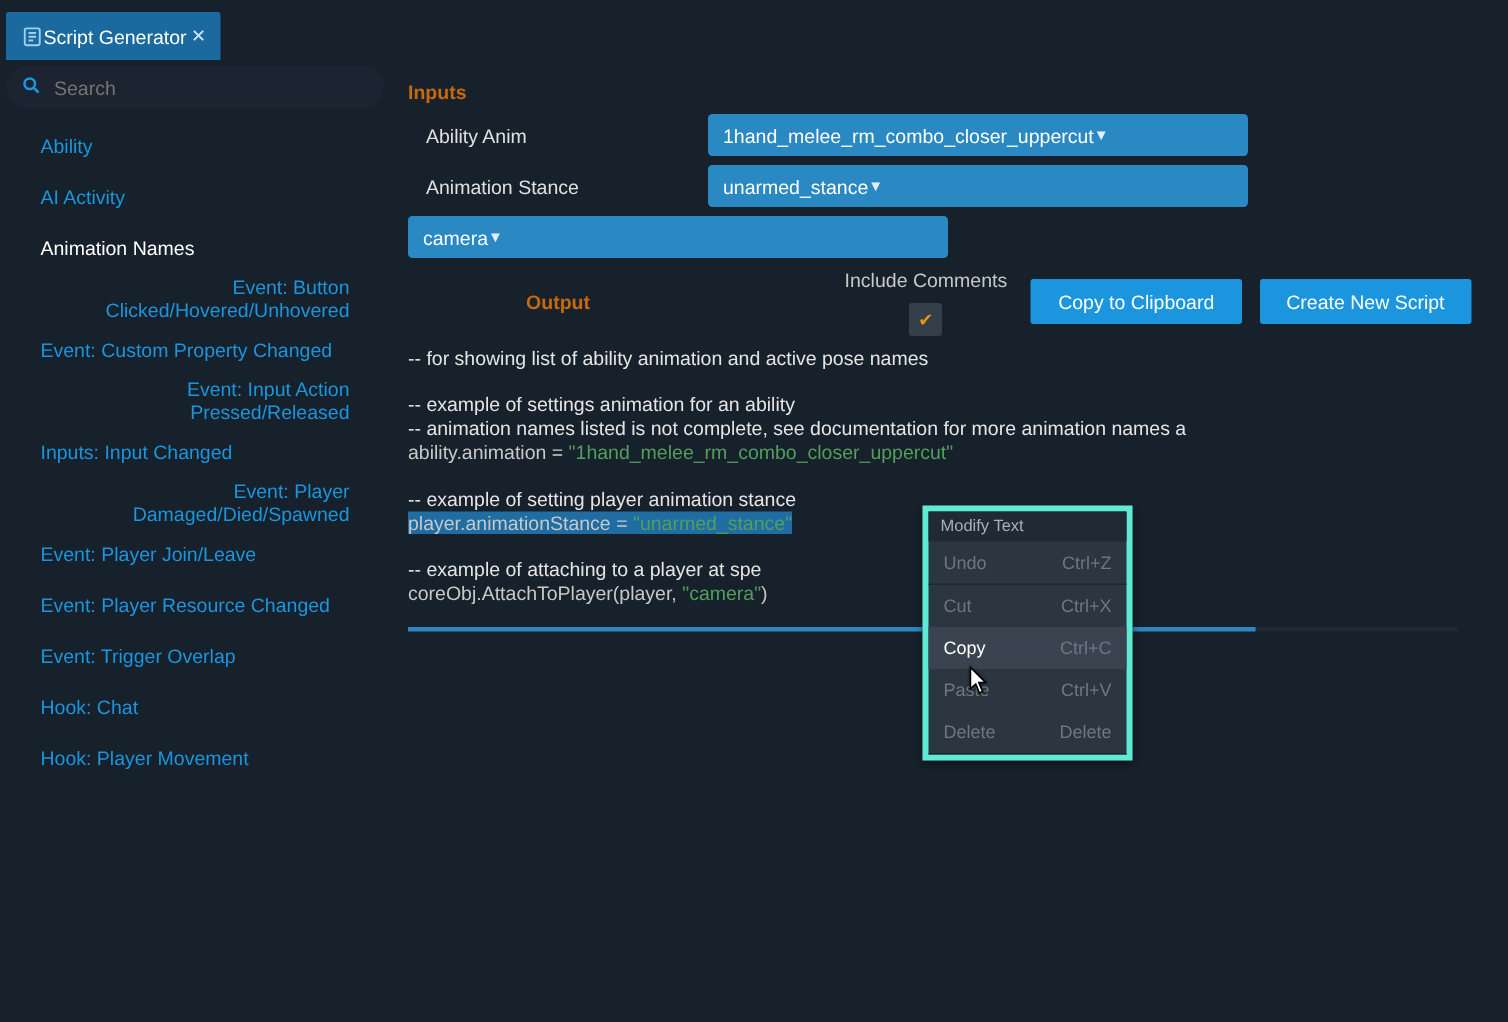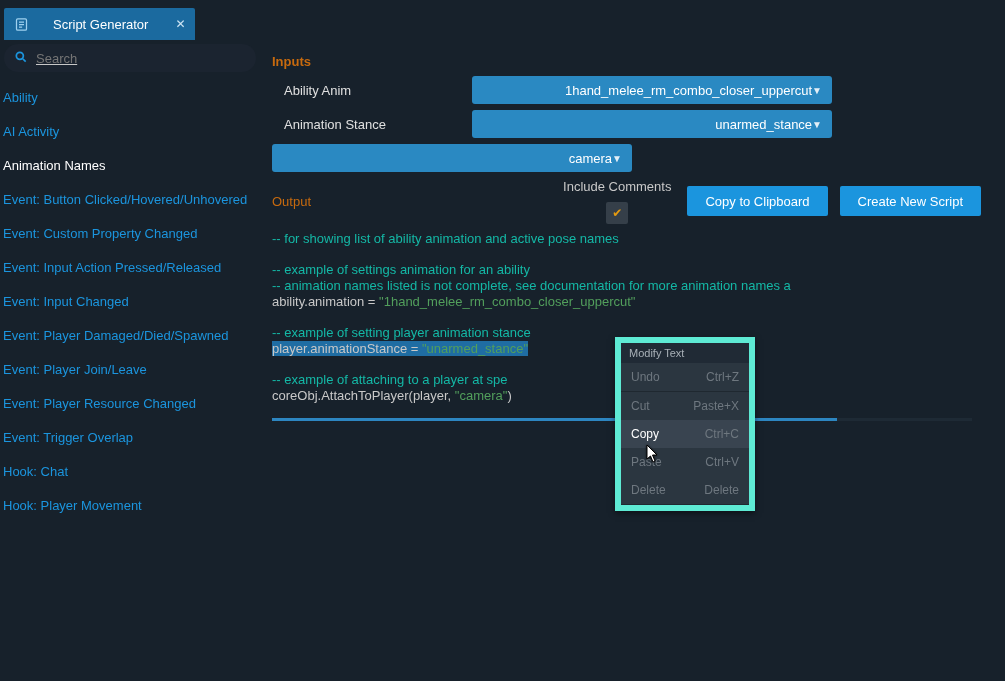--- a/index.html
+++ b/index.html
@@ -22,59 +22,59 @@
     --menu-text:#c8c8c8;
     --menu-dim:#6e777f;
     --hr:#0e141b;
   }
   *{box-sizing:border-box;font-family:Arial,Helvetica,sans-serif;}
   html,body{margin:0;padding:0;background:var(--bg);color:var(--text);width:1005px;height:681px;overflow:hidden;font-size:13px;}
   body{position:relative;}
 
   
   .tabbar{height:40px;display:flex;align-items:flex-end;padding-left:4px;}
-  .tab{display:flex;align-items:center;height:32px;background:var(--tab-blue);color:#fff;padding:0 10px;border-radius:2px 2px 0 0;gap:24px;}
+  .tab{display:flex;align-items:center;height:32px;background:var(--tab-blue);color:#fff;padding:0 10px;border-radius:2px 2px 0 0;gap:0;}
   .tab .icon-script{width:15px;height:15px;}
   .tab .icon-close{font-size:12px;margin-left:3px;color:#cfe6f5;}
 
   .main{display:flex;height:640px;}
   .sidebar{width:260px;flex:0 0 260px;padding:0;}
-  .search{display:flex;align-items:center;height:28px;background:var(--search-bg);border-radius:14px;margin:4px 4px 8px 4px;padding:0 10px;gap:6px;text-decoration:underline;}
+  .search{display:flex;align-items:center;height:28px;background:var(--search-bg);border-radius:14px;margin:4px 4px 8px 4px;padding:0 10px;gap:6px;}
   .search .icon-search{color:#1b95de;}
   .search-input{background:transparent;border:none;outline:none;color:var(--text);font-size:13px;width:100%;}
 
   .nav{display:flex;flex-direction:column;}
-  .nav-item{height:34px;display:flex;align-items:center;padding:0 3px;color:var(--link);cursor:pointer;font-size:13px;text-align:right;}
+  .nav-item{height:34px;display:flex;align-items:center;padding:0 27px;color:var(--link);cursor:pointer;font-size:13px;text-align:right;}
   .nav-item.active{color:#fff;background:transparent;}
 
   .content{flex:1;padding:8px 24px 0 12px;position:relative;overflow:hidden;}
   .section-header{color:var(--section-header);font-size:13px;font-weight:bold;padding:6px 0 4px 0;}
 
   .form-row{display:flex;align-items:center;height:34px;}
   .form-label{flex:0 0 200px;padding-left:12px;color:#e0e0e0;}
-  .form-select{flex:0 0 360px;height:28px;background:#2a89c2;border-radius:3px;display:flex;align-items:center;justify-content:flex-end;padding:0 10px;color:#fff;font-size:13px;cursor:pointer;}
+  .form-select{flex:0 0 360px;height:28px;background:#2a89c2;border-radius:3px;display:flex;align-items:center;justify-content:flex-start;padding:0 10px;color:#fff;font-size:13px;cursor:pointer;}
   .form-select .chev{font-size:10px;color:#e3eff7;}
 
   .output-row{display:flex;align-items:center;height:40px;margin-top:6px;}
-  .output-title{color:var(--section-header);font-weight:normal;font-size:13px;flex:0 0 200px;padding-left:0;}
+  .output-title{color:var(--section-header);font-weight:bold;font-size:13px;flex:0 0 200px;padding-left:0;text-align:center;}
   .chk-wrap{display:flex;align-items:center;margin-left:22px;gap:8px;flex-direction:column;}
   .chk{width:22px;height:22px;background:#353f49;border-radius:2px;display:flex;align-items:center;justify-content:center;font-size:12px;color:#e49a10;}
   .btn{height:30px;padding:0 18px;border-radius:2px;background:var(--btn-blue);color:#fff;display:flex;align-items:center;font-size:13px;cursor:pointer;}
   .btn.copy{margin-left:16px;}
   .btn.create{margin-left:12px;}
 
   .codeblock{margin-top:10px;background:transparent;font-family:"Courier New",monospace;font-size:13px;line-height:15px;white-space:pre;color:#c8c8c8;position:relative;width:700px;overflow:hidden;}
-  .c-comment{color:#14b8a6;}
+  .c-comment{color:#e5e5e5;}
   .c-str{color:#529f5c;}
   .c-sel{background:var(--selection);}
   .code-scroll{position:relative;height:3px;background:#1e2a35;width:700px;margin-top:14px;}
   .code-scroll .thumb{position:absolute;top:0;left:0;height:3px;width:565px;background:#2d86c1;}
 
   
-  .ctx{position:absolute;left:615px;top:337px;width:140px;background:var(--menu-bg);border:6px solid #5eead4;font-size:12px;color:var(--menu-text);box-shadow:0 2px 6px rgba(0,0,0,0.5);}
+  .ctx{position:absolute;left:615px;top:337px;width:140px;background:var(--menu-bg);border:4px solid #5eead4;font-size:12px;color:var(--menu-text);box-shadow:0 2px 6px rgba(0,0,0,0.5);}
   .ctx-header{background:var(--menu-header);color:#a8b0b7;padding:4px 8px;font-size:11px;}
   .ctx-item{display:flex;align-items:center;justify-content:space-between;height:28px;padding:0 10px;cursor:default;}
   .ctx-item.disabled{color:var(--menu-dim);text-align:center;}
   .ctx-item.disabled .sc{color:var(--menu-dim);}
   .ctx-item.hover{background:#394450;color:#fff;}
   .ctx-item .sc{color:var(--menu-dim);font-size:12px;}
   .ctx-sep{height:1px;background:#1f2830;}
 
   .cursor{position:absolute;left:646px;top:444px;pointer-events:none;}
   .cursor svg{filter:drop-shadow(0 0 1px rgba(0,0,0,0.8));}
@@ -106,21 +106,21 @@
       </span>
       <input class="search-input" type="text" placeholder="Search" style="">
     </div>
     <div class="nav" id="nav">
         <div class="nav-item">Ability</div>
         <div class="nav-item">AI Activity</div>
         <div class="nav-item active">Animation Names</div>
         <div class="nav-item">Event: Button Clicked/Hovered/Unhovered</div>
         <div class="nav-item">Event: Custom Property Changed</div>
         <div class="nav-item">Event: Input Action Pressed/Released</div>
-        <div class="nav-item">Event: Input Changed</div>
+        <div class="nav-item">Inputs: Input Changed</div>
         <div class="nav-item">Event: Player Damaged/Died/Spawned</div>
         <div class="nav-item">Event: Player Join/Leave</div>
         <div class="nav-item">Event: Player Resource Changed</div>
         <div class="nav-item">Event: Trigger Overlap</div>
         <div class="nav-item">Hook: Chat</div>
         <div class="nav-item">Hook: Player Movement</div>
       </div>
   </div>
 
   <div class="content">
@@ -181,21 +181,21 @@
 <div class="ctx">
   <div class="ctx-header">Modify Text</div>
   <div id="ctx-items">
       <div class="ctx-item disabled">
         <span>Undo</span>
         <span class="sc">Ctrl+Z</span>
       </div>
       <div class="ctx-sep"></div>
       <div class="ctx-item disabled">
         <span>Cut</span>
-        <span class="sc">Paste+X</span>
+        <span class="sc">Ctrl+X</span>
       </div>
       <div class="ctx-item hover">
         <span>Copy</span>
         <span class="sc">Ctrl+C</span>
       </div>
       <div class="ctx-item disabled">
         <span>Paste</span>
         <span class="sc">Ctrl+V</span>
       </div>
       <div class="ctx-item disabled">

